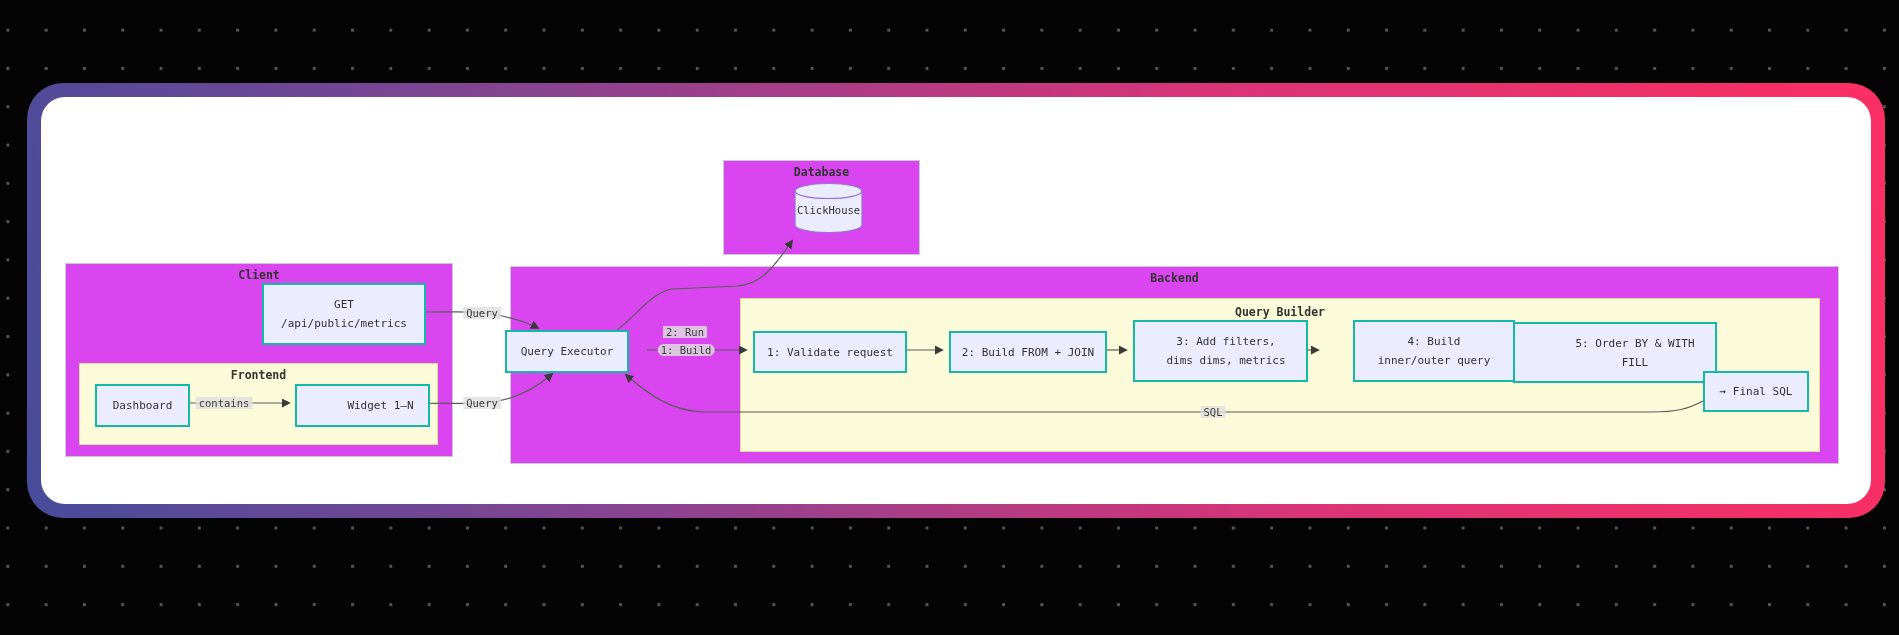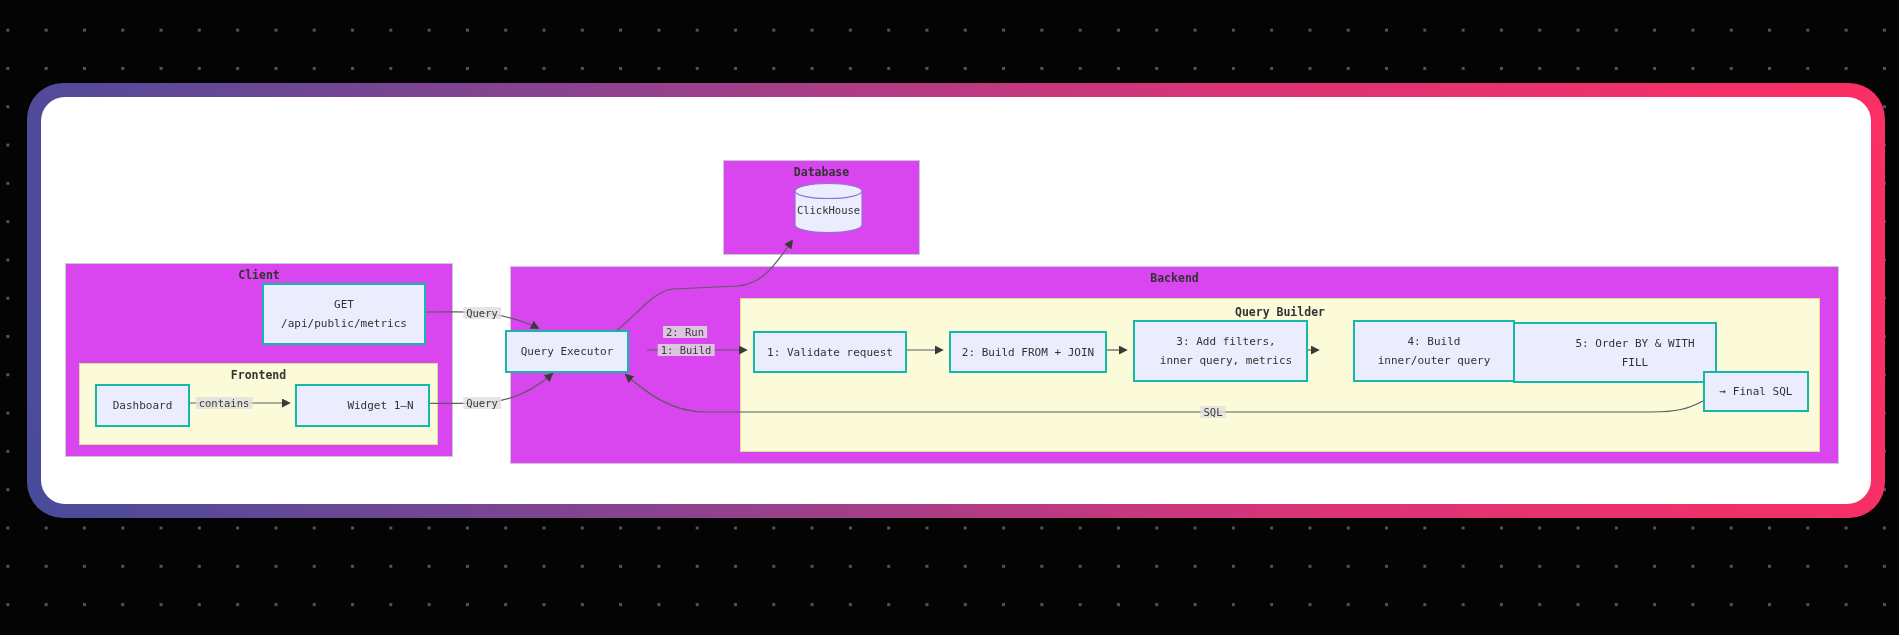--- a/index.html
+++ b/index.html
@@ -123,35 +123,35 @@
 <div class="node" style="left:753px;top:331px;width:150px;height:38px;">
   <span>1: Validate request</span>
 </div>
 
 <div class="node" style="left:949px;top:331px;width:154px;height:38px;">
   <span>2: Build FROM + JOIN</span>
 </div>
 
 <div class="node" style="left:1133px;top:320px;width:160px;height:58px;padding-left:11px;">
   <span>3: Add filters,</span>
-  <span>inner query, metrics</span>
+  <span>dims dims, metrics</span>
 </div>
 
 <div class="node" style="left:1353px;top:320px;width:158px;height:58px;">
   <span>4: Build</span>
   <span>inner/outer query</span>
 </div>
 
 <div class="node" style="left:1513px;top:322px;width:160px;height:57px;padding-left:40px;">
   <span>5: Order BY &amp; WITH</span>
   <span>FILL</span>
 </div>
 
 <div class="node" style="left:1703px;top:371px;width:102px;height:37px;">
   <span>→ Final SQL</span>
 </div>
 
 <div class="edge-label" style="left:482px;top:313px;">Query</div>
 <div class="edge-label" style="left:482px;top:403px;">Query</div>
 <div class="edge-label" style="left:224px;top:403px;">contains</div>
 <div class="edge-label" style="left:685px;top:300px;margin-top:32px;">2: Run</div>
-<div class="edge-label" style="left:686px;top:350px;">1: Build</div>
+<div class="edge-label" style="left:686px;top:350px;border-radius:6px;">1: Build</div>
 <div class="edge-label" style="left:1213px;top:412px;">SQL</div>
 
 </body></html>

